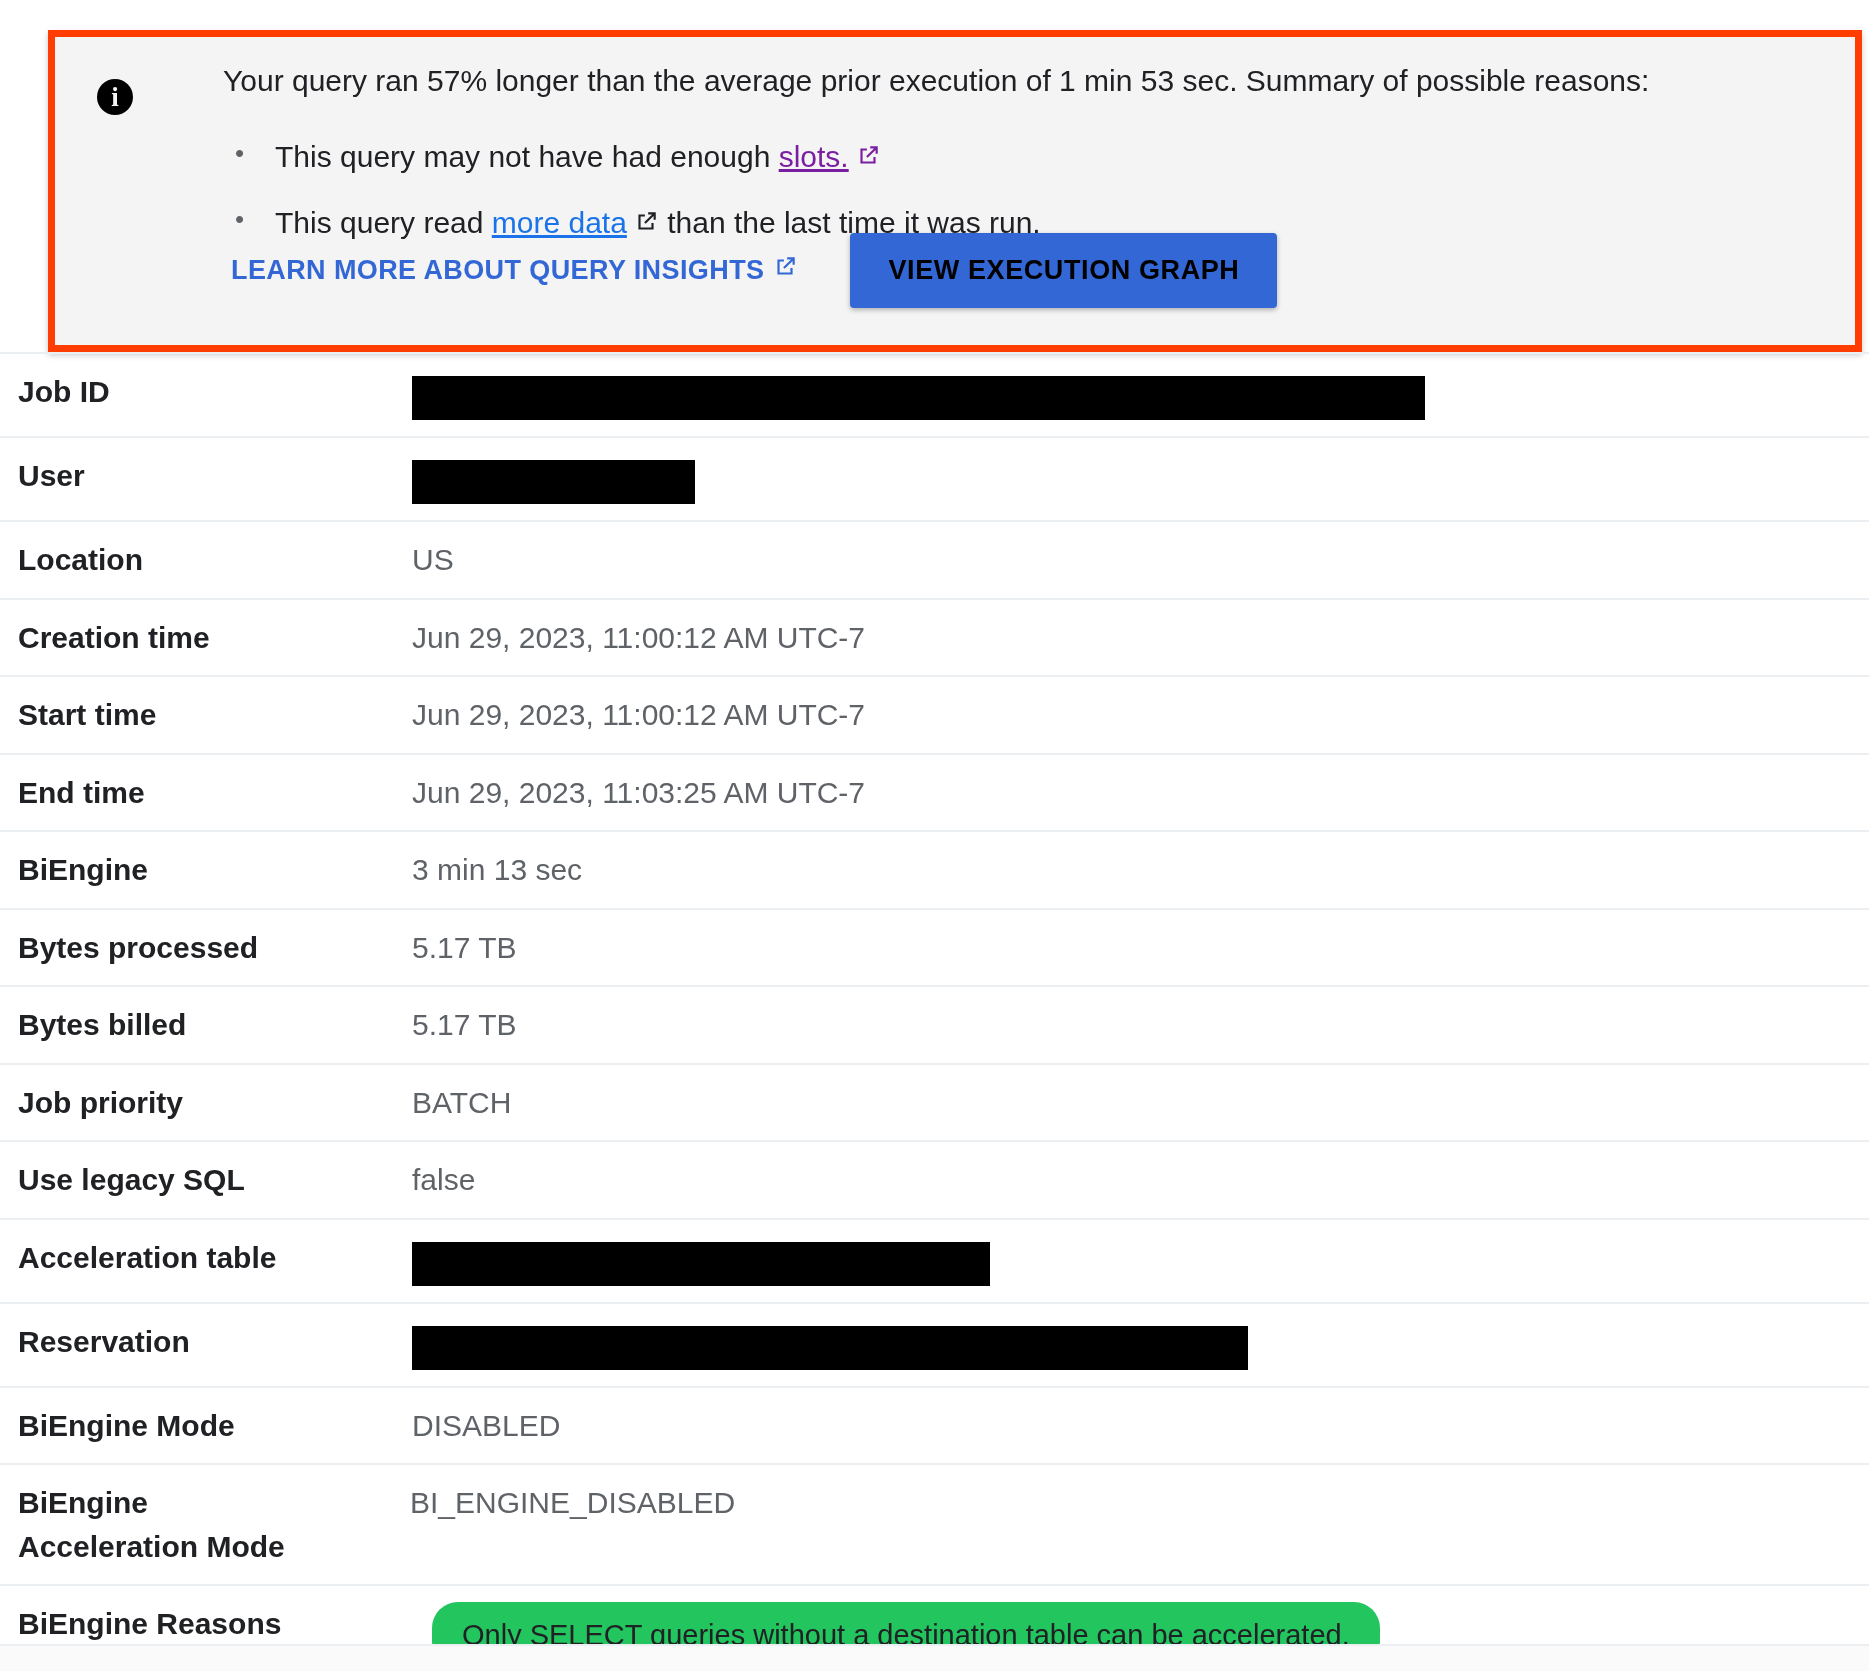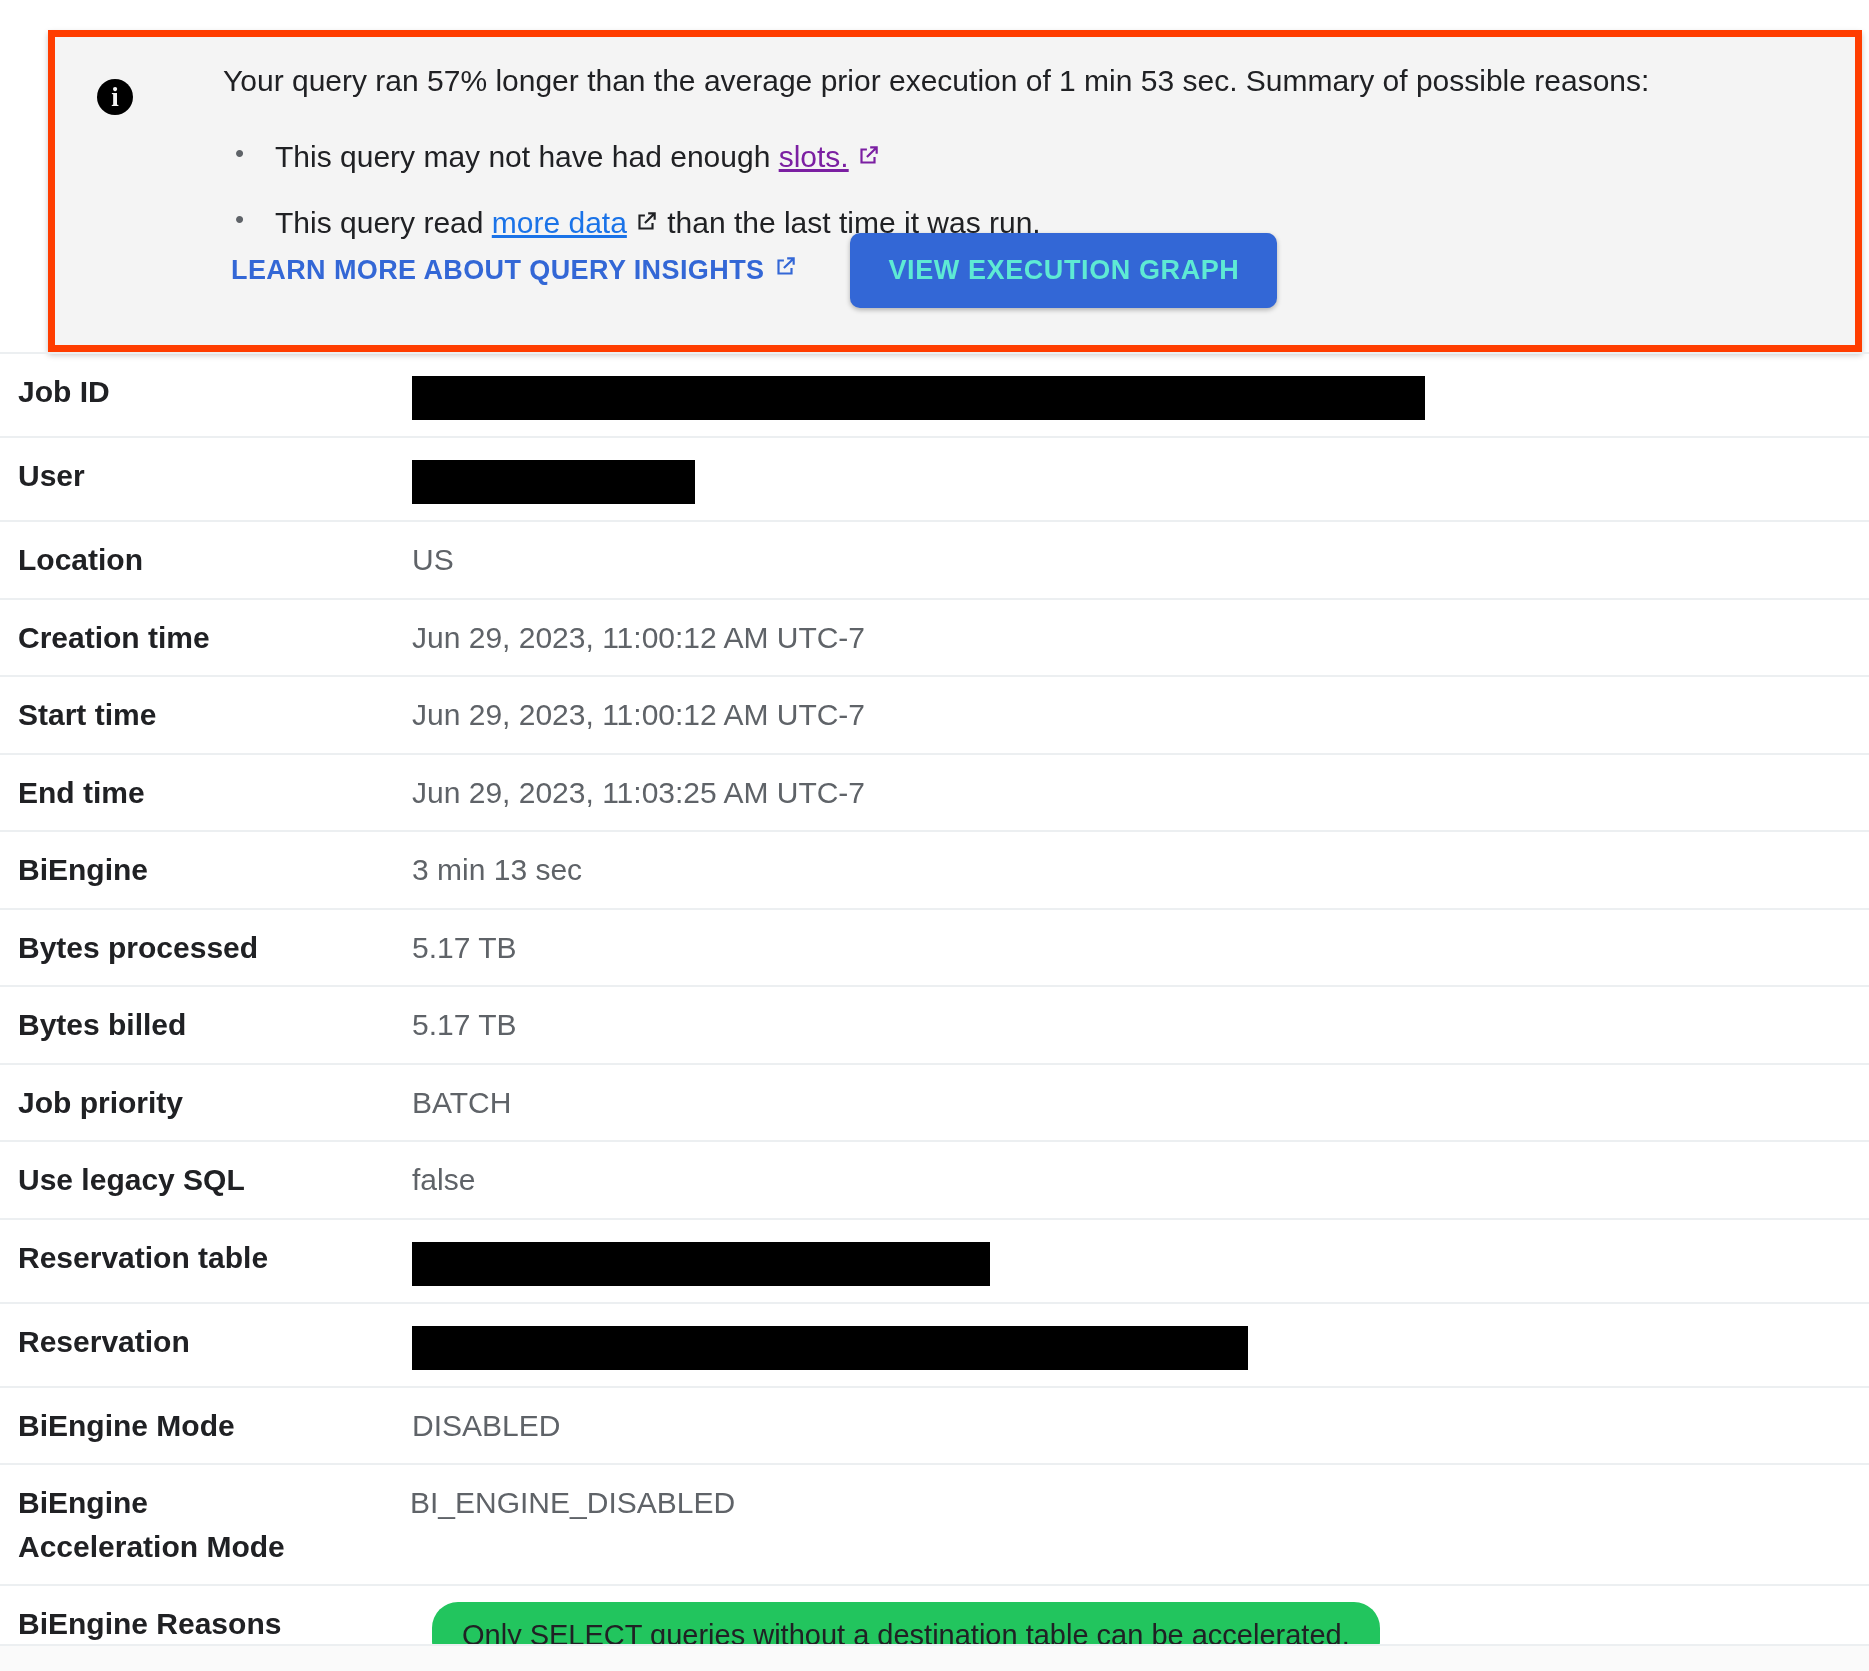--- a/index.html
+++ b/index.html
@@ -116,22 +116,22 @@
     padding: 10px 8px;
     display: inline-flex;
     align-items: center;
     gap: 8px;
     white-space: nowrap;
   }
 
   .primary-btn {
     background: #3367d6;
     border: none;
-    border-radius: 10px;
-    color: #5eead4;
+    border-radius: 4px;
+    color: #000000;
     font-family: "Liberation Sans", sans-serif;
     font-size: 27px;
     font-weight: bold;
     letter-spacing: .6px;
     padding: 22px 38px;
     cursor: pointer;
     box-shadow: 0 2px 5px rgba(0,0,0,.28);
     white-space: nowrap;
   }
 
@@ -294,21 +294,21 @@
       <div class="row-label">Job priority</div>
       <div class="row-value">BATCH</div>
     </div>
 
     <div class="row">
       <div class="row-label">Use legacy SQL</div>
       <div class="row-value">false</div>
     </div>
 
     <div class="row">
-      <div class="row-label">Reservation table</div>
+      <div class="row-label">Acceleration table</div>
       <div class="row-value">
           <span class="redacted" style="width:578px"></span>
         </div>
     </div>
 
     <div class="row">
       <div class="row-label">Reservation</div>
       <div class="row-value">
           <span class="redacted" style="width:836px"></span>
         </div>

